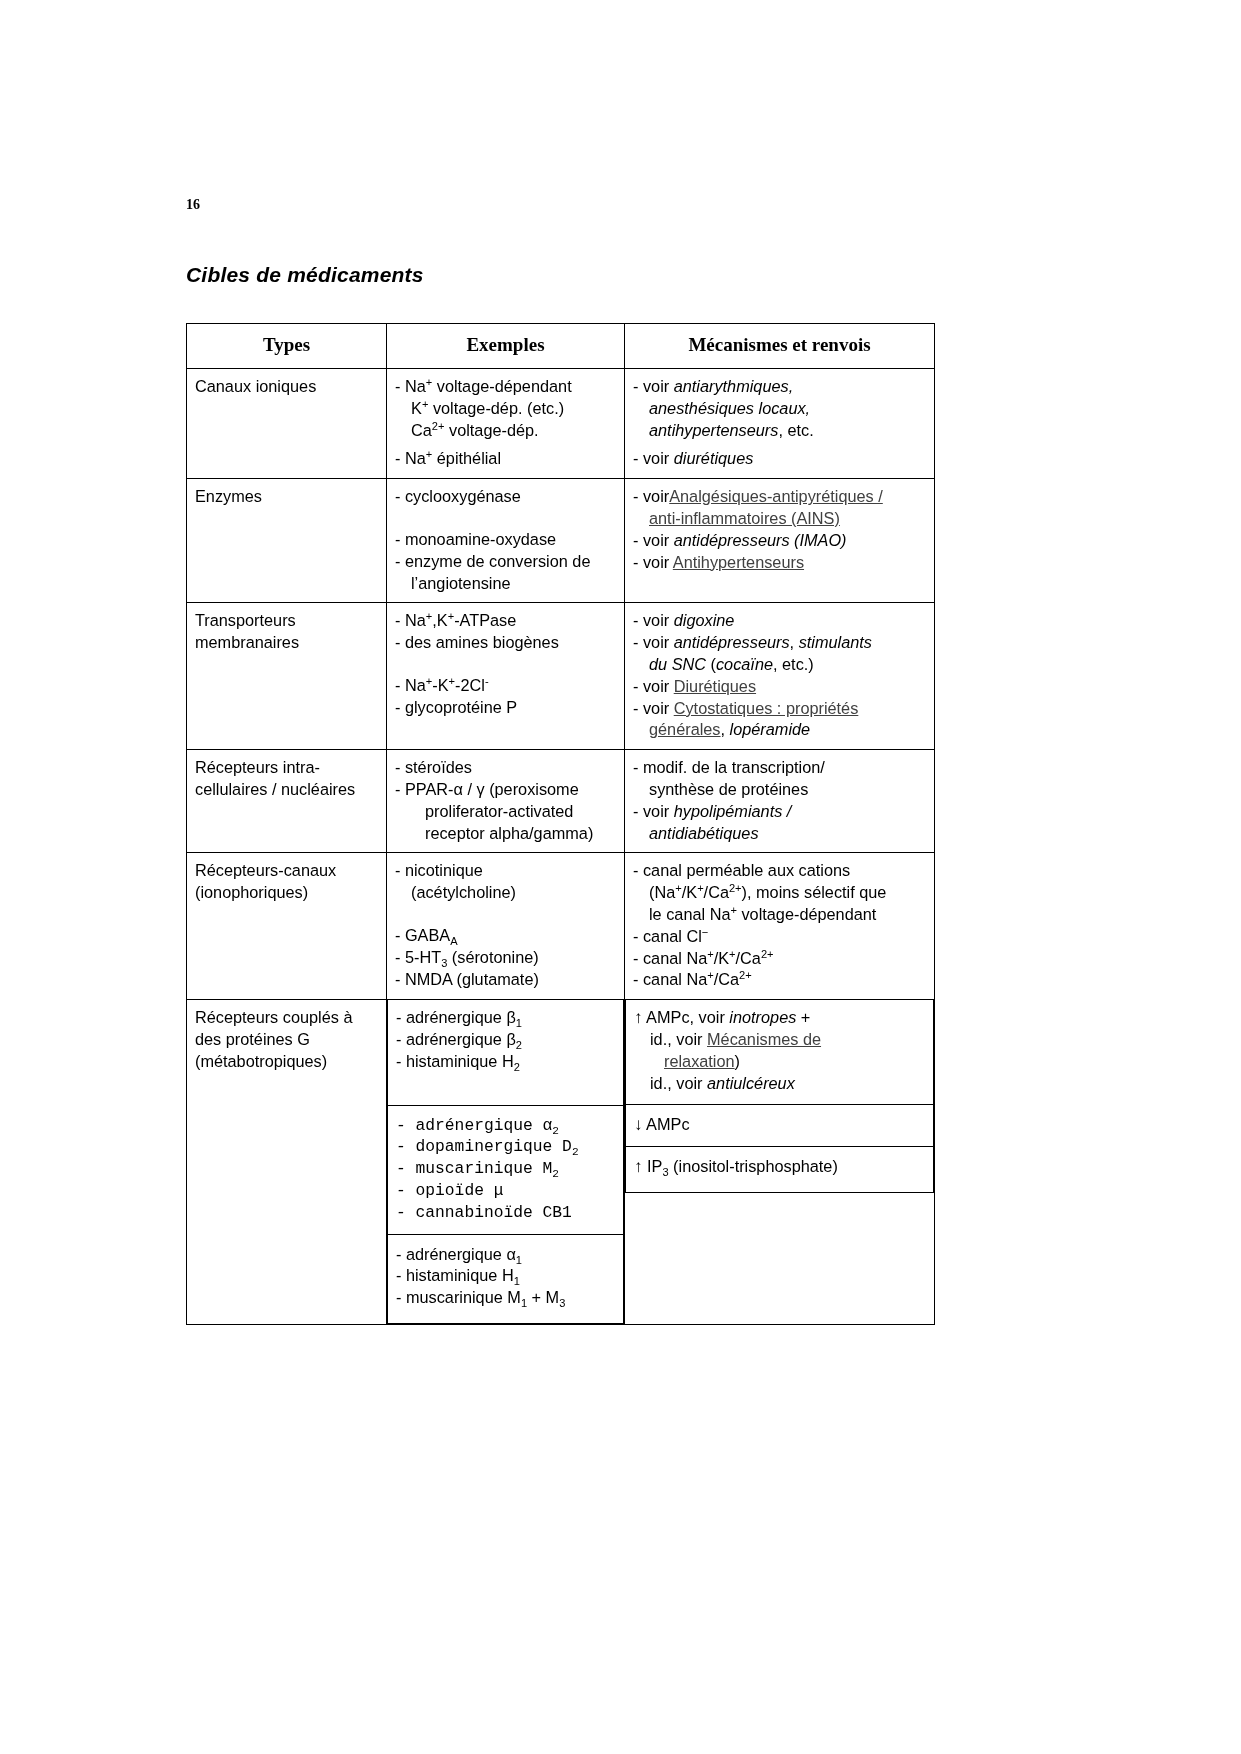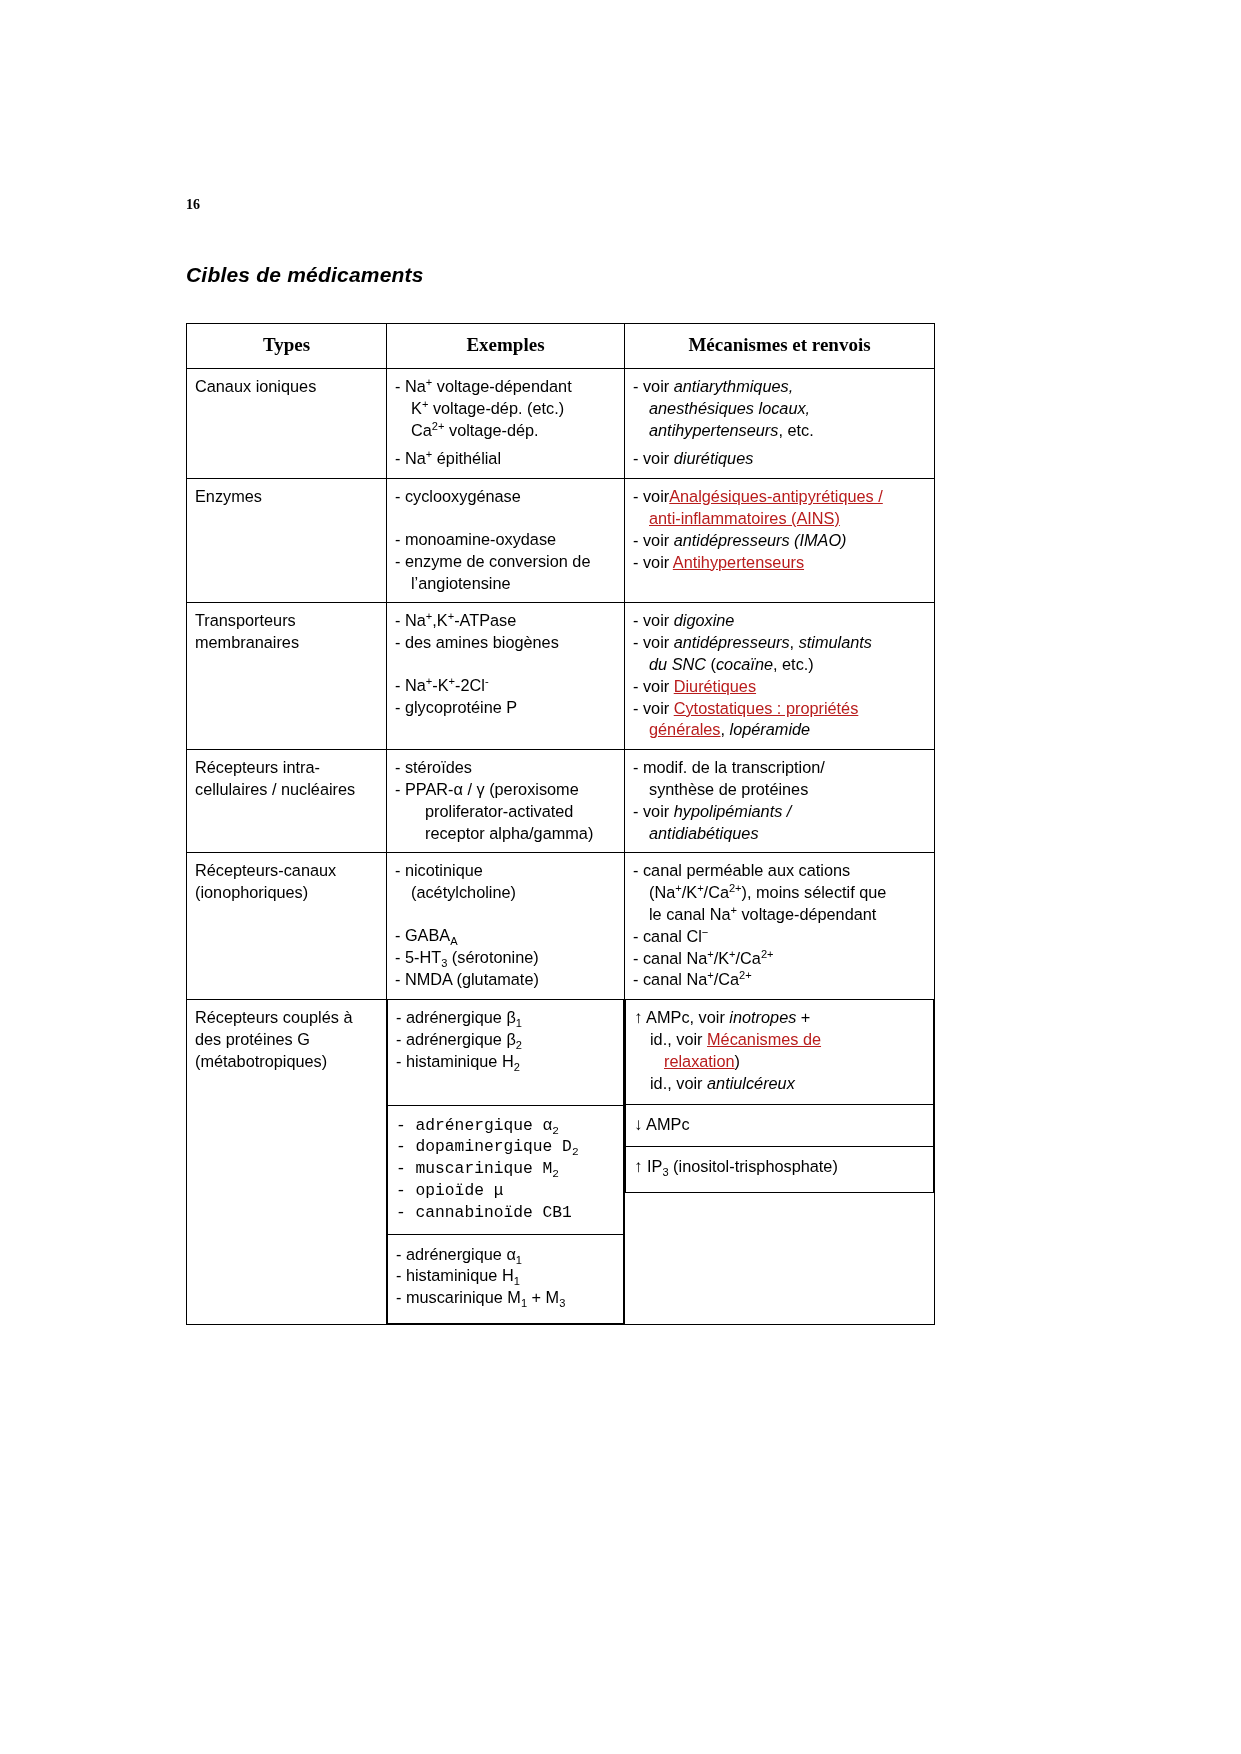--- a/index.html
+++ b/index.html
@@ -56,21 +56,21 @@
   .sub td{
     border:0;
     border-top:1.2px dotted #000;
     padding:9px 0 10px 0;
     font-size:16.3px;line-height:21.8px;
     vertical-align:top;
   }
   .sub tr:first-child td{border-top:0;padding-top:0;}
 
   .ital{font-style:italic;}
-  .lnk{color:#b91c1c;text-decoration:underline;}
+  .lnk{color:#404040;text-decoration:underline;}
   .ind{display:block;padding-left:16px;}
   .ind2{display:block;padding-left:30px;}
   sup{font-size:.68em;vertical-align:super;line-height:0;}
   sub{font-size:.68em;vertical-align:sub;line-height:0;}
   .gap{display:block;height:21px;}
   .arrow{font-size:17px;}
 </style>
 </head>
 <body>
 

